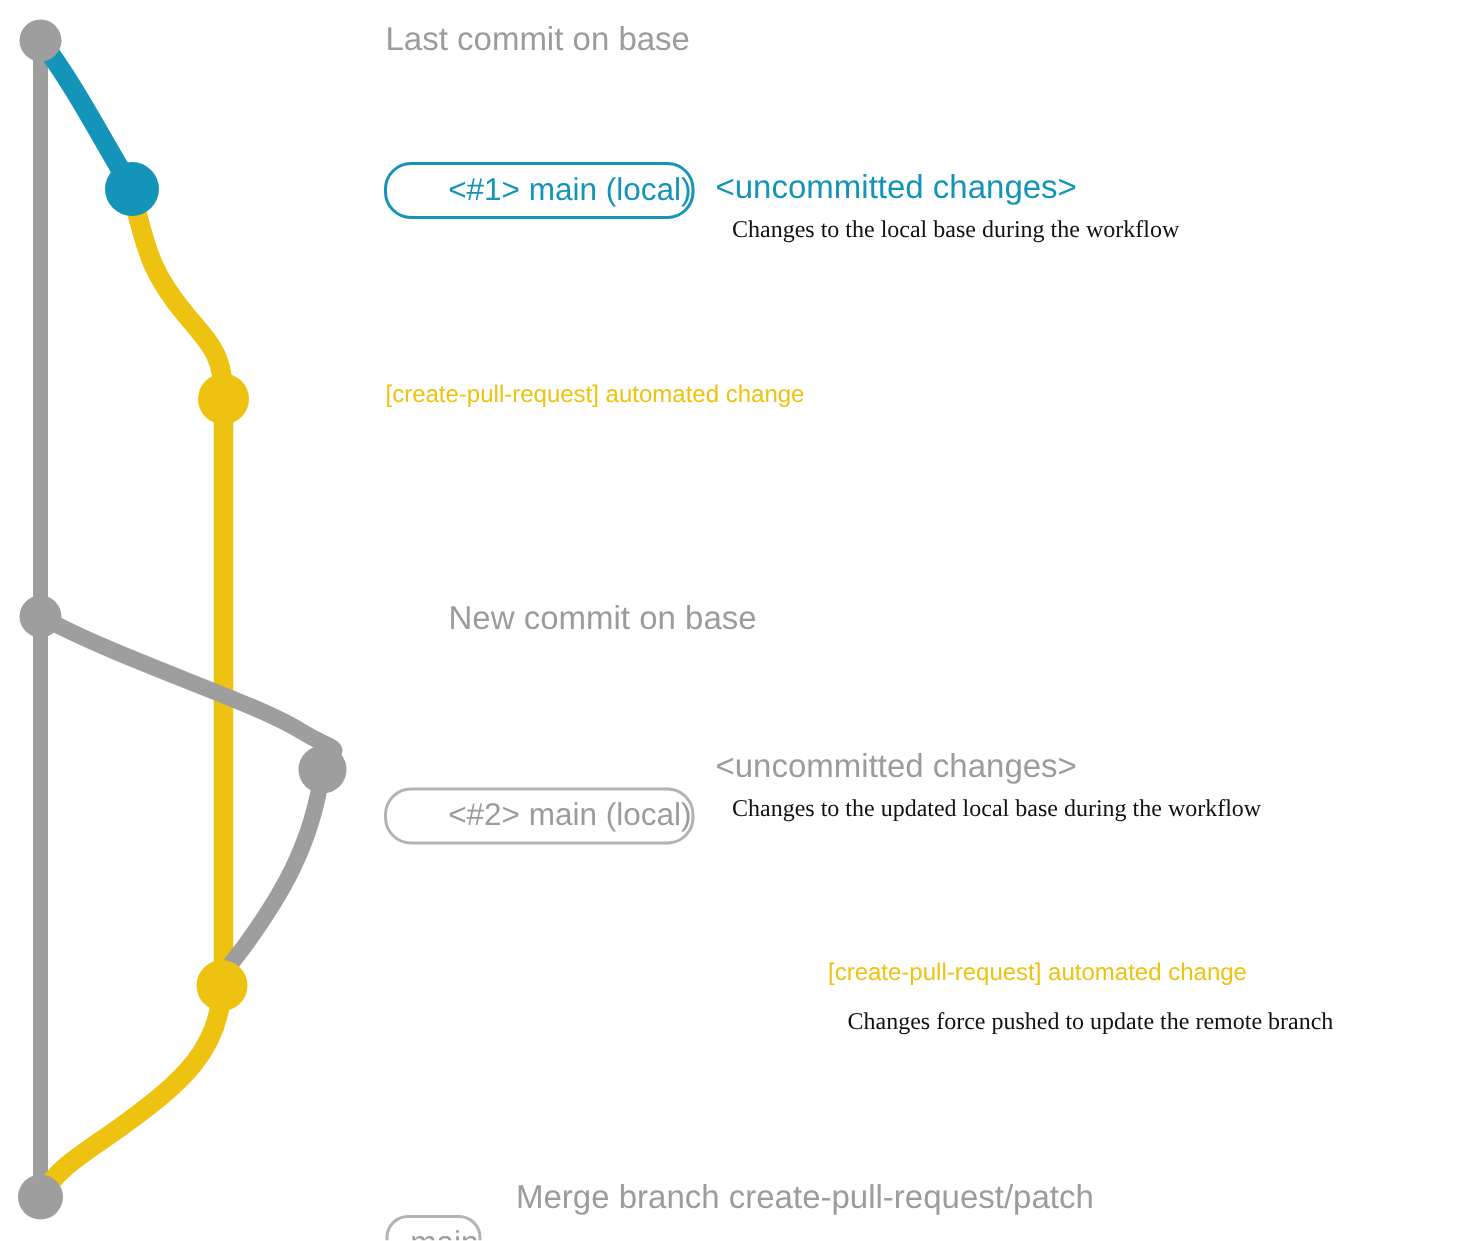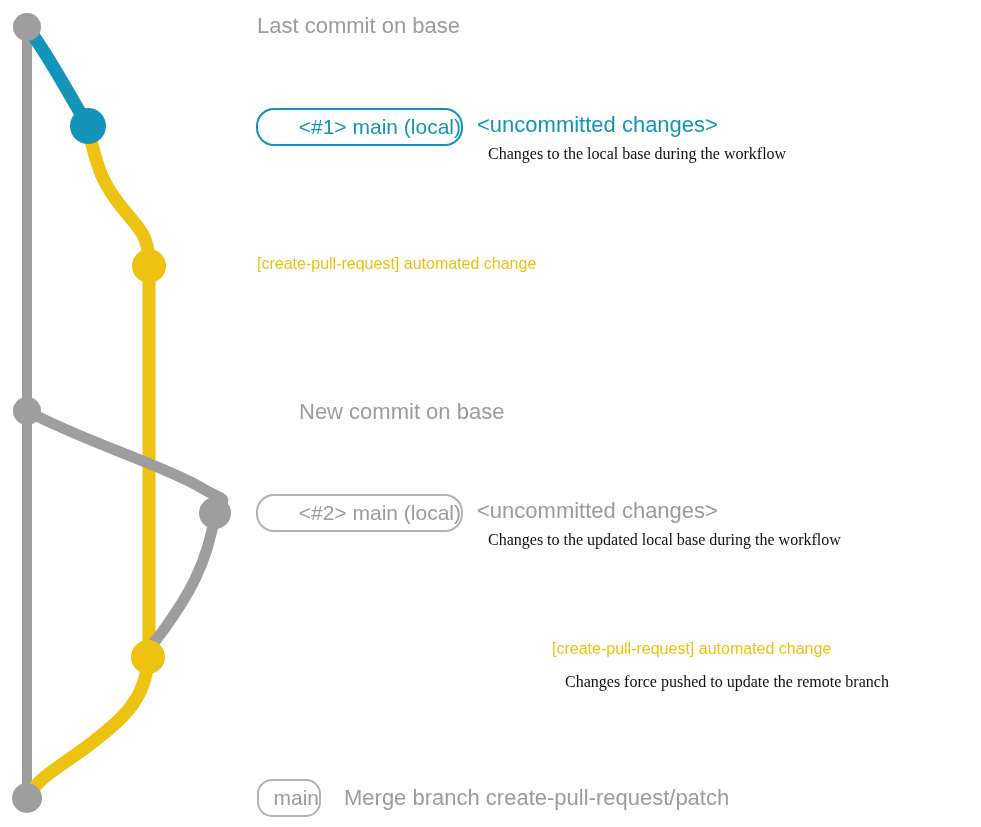--- a/index.html
+++ b/index.html
@@ -32,21 +32,21 @@
   .tag{
     position:absolute;
     box-sizing:border-box;
     display:flex;align-items:center;justify-content:flex-end;
     border-radius:18px;
     background:#ffffff;
     font-size:21px;
     height:38px;
   }
   .tag-blue{border:2px solid var(--blue);color:var(--blue);}
-  .tag-gray{border:2px solid var(--grayBorder);color:var(--grayText);}
+  .tag-gray{border:2px solid var(--grayBorder);color:var(--grayText);margin-top:31px;}
   .tag-yellow{border:2px solid var(--yellow);color:var(--yellow);}
 </style>
 </head>
 <body>
 
 <div id="stage">
 
   <svg id="graph-svg" width="981" height="827" viewBox="0 0 981 827">
 
     <path class="s-gray" stroke-width="10" d="M27,27 L27,798"></path>

